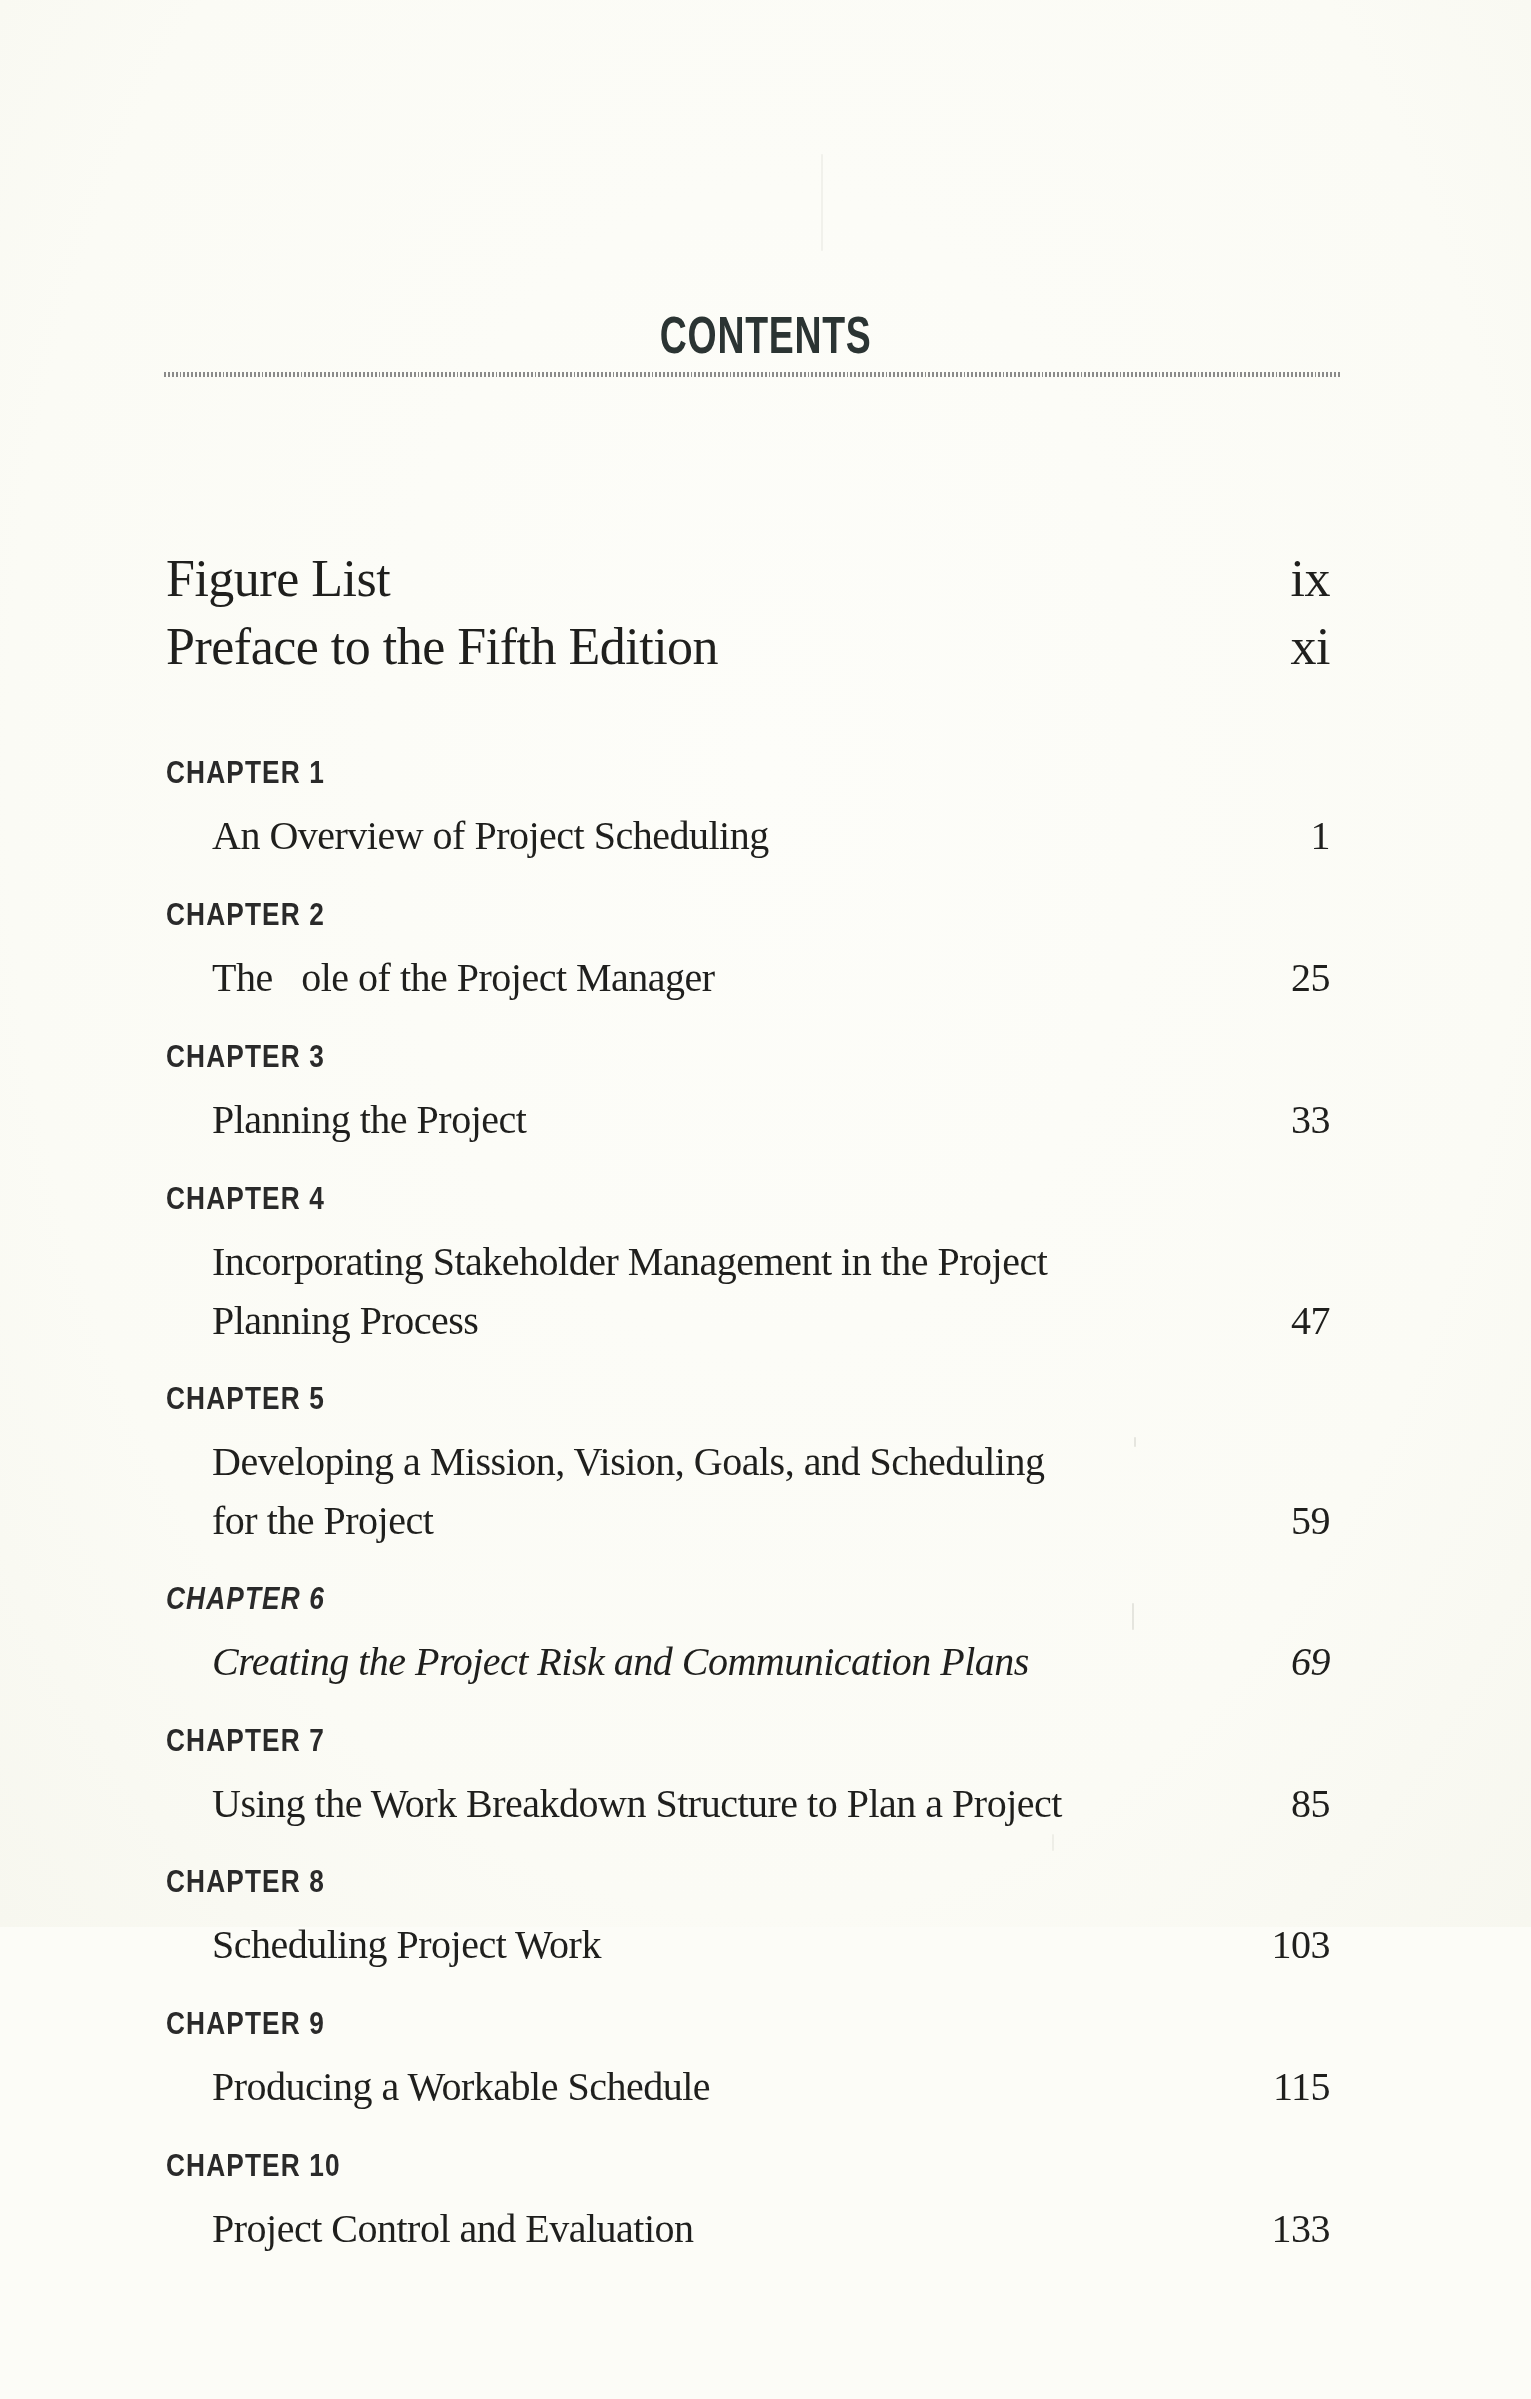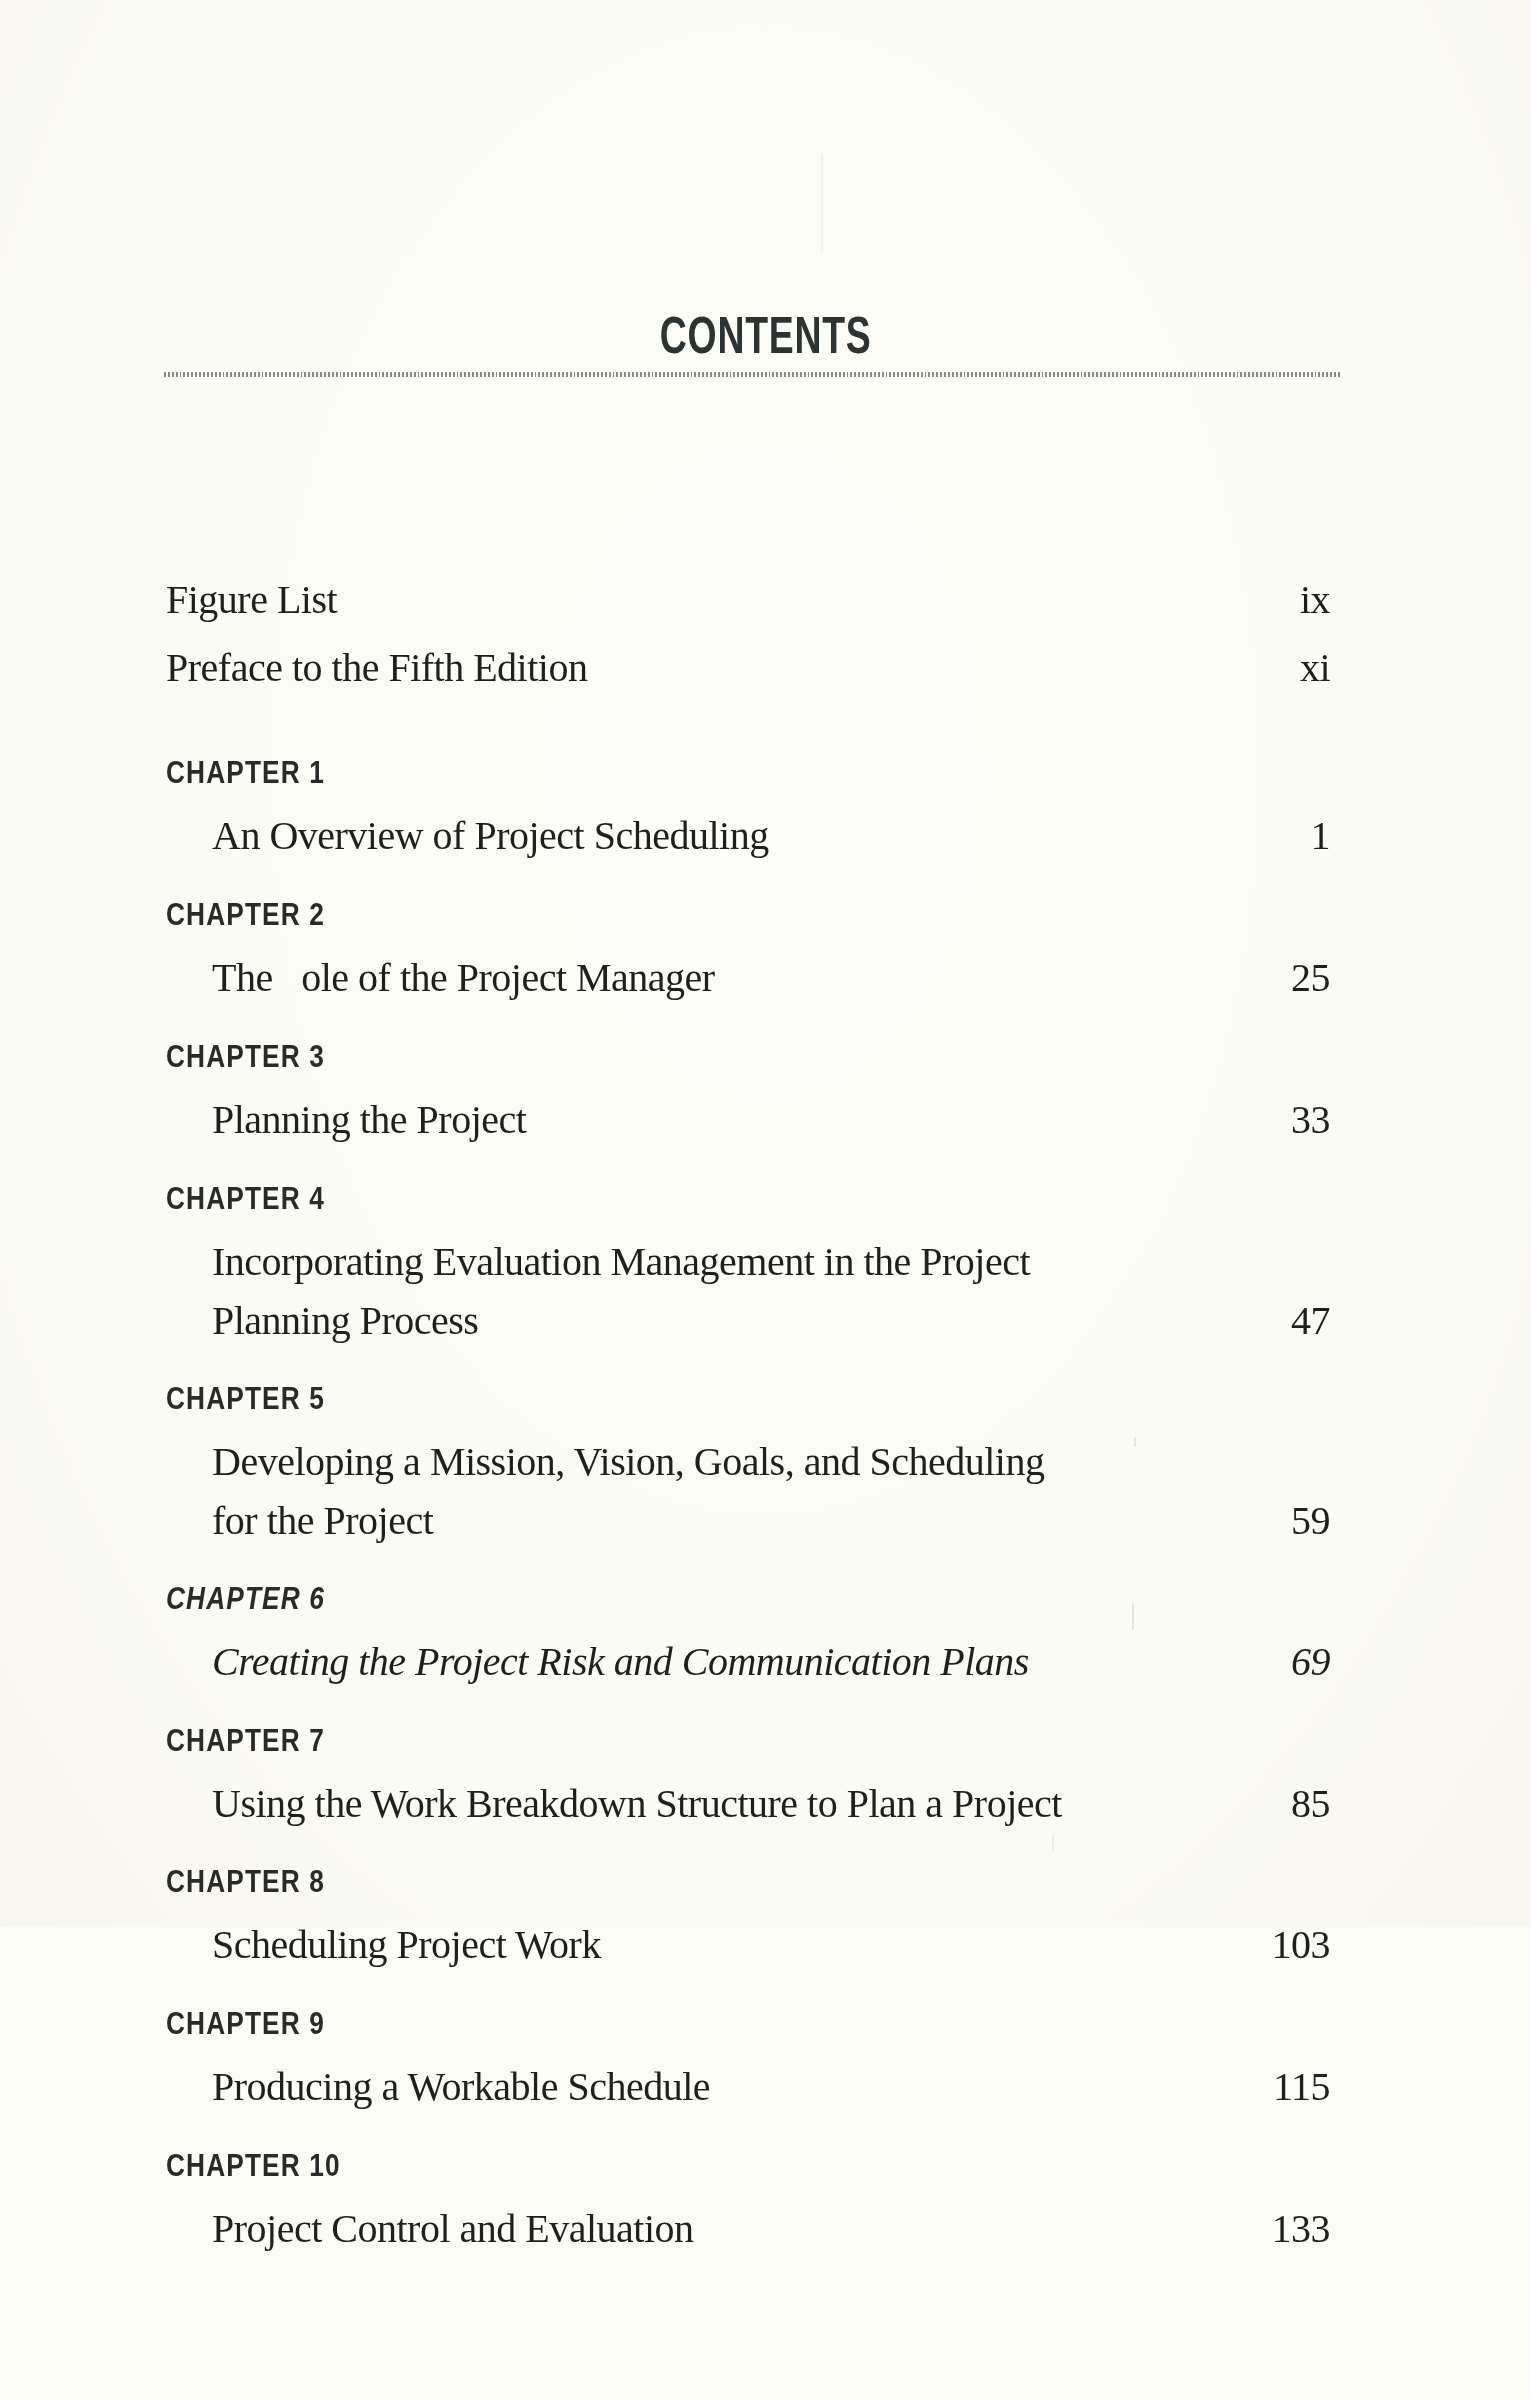--- a/index.html
+++ b/index.html
@@ -43,25 +43,24 @@
       top: 372px;
       height: 4.8px;
       background-image: repeating-linear-gradient(90deg, #777 0px, #777 1.9px, transparent 1.9px, transparent 3.9px);
       opacity: 0.85;
     }
     .entry {
       position: absolute;
       left: 166px;
       width: 1164px;
       font-family: "Liberation Serif", serif;
-      font-size: 40px;
+      font-size: 52px;
       line-height: 58px;
       color: #1f1f1d;
       letter-spacing: -0.5px;
-      margin-top: 21px;
     }
     .entry .label {
       display: inline-block;
     }
     .entry .page-num {
       position: absolute;
       right: 0;
       bottom: 0;
       text-align: right;
     }
@@ -146,21 +145,21 @@
     <div class="chapter-label">CHAPTER 3</div>
     <div class="chapter-body">
       <span class="line">Planning the Project</span>
       <span class="page-num">33</span>
     </div>
   </div>
 
   <div class="chapter" style="top:1179px;">
     <div class="chapter-label">CHAPTER 4</div>
     <div class="chapter-body">
-      <span class="line">Incorporating Evaluation Management in the Project</span>
+      <span class="line">Incorporating Stakeholder Management in the Project</span>
       <span class="line">Planning Process</span>
       <span class="page-num">47</span>
     </div>
   </div>
 
   <div class="chapter" style="top:1379px;">
     <div class="chapter-label">CHAPTER 5</div>
     <div class="chapter-body">
       <span class="line">Developing a Mission, Vision, Goals, and Scheduling</span>
       <span class="line">for the Project</span>

